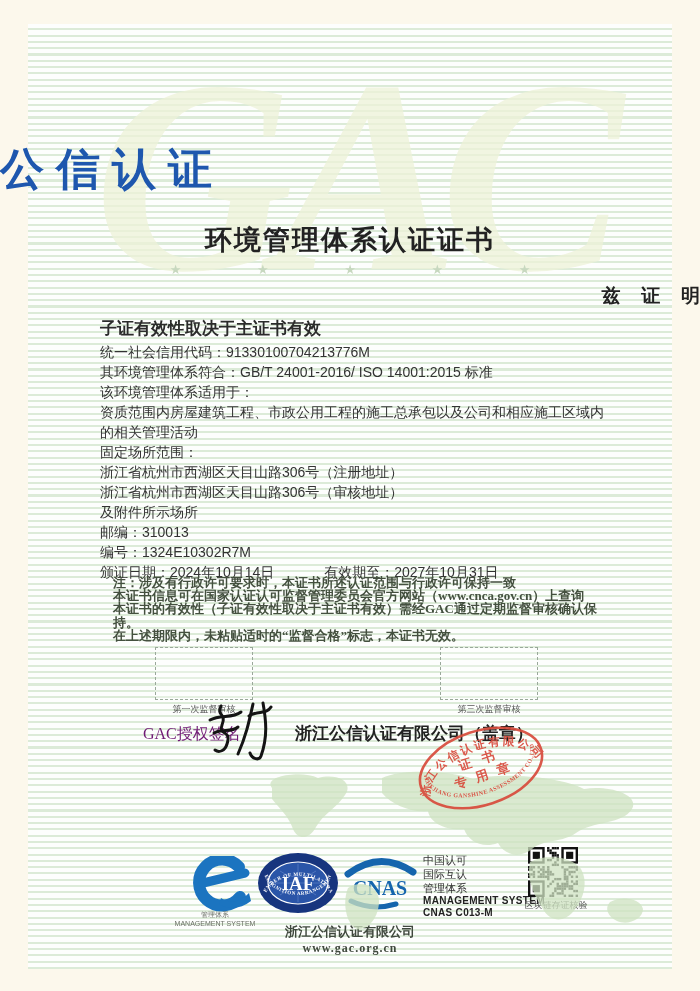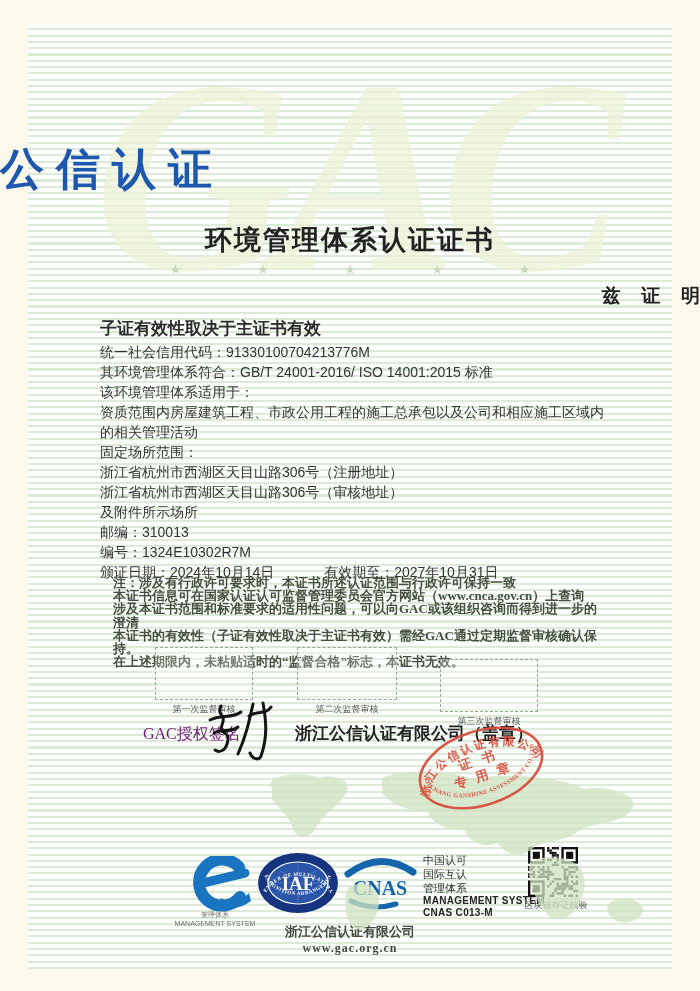--- a/index.html
+++ b/index.html
@@ -26,21 +26,21 @@
     font-family:"Liberation Serif",serif;font-weight:bold;font-size:19px;color:#222;word-spacing:16px;}
   .body-block{position:absolute;left:100px;top:316px;width:508px;color:#333;font-size:14px;line-height:20px;}
   .company{font-size:17px;font-weight:bold;line-height:26px;color:#2b2b2b;}
   .date-row span{display:inline-block;}
   .date-gap{margin-left:46px;}
   .notes{position:absolute;left:113px;top:576px;width:490px;font-family:"Liberation Serif",serif;
     font-weight:bold;font-size:13px;line-height:13.2px;color:#44503f;}
   .audit-slot{position:absolute;top:647px;text-align:center;}
   .audit-box{height:51px;border:1px dashed #9aa89a;background:rgba(255,255,255,.25);}
   .audit-caption{margin-top:3px;font-family:"Liberation Serif",serif;font-size:9px;color:#555;}
-  .slot1{left:155px;width:98px;} .slot2{left:297px;width:100px;} .slot3{left:440px;width:98px;margin-top:12px;}
+  .slot1{left:155px;width:98px;} .slot2{left:297px;width:100px;} .slot3{left:440px;width:98px;}
   .sig-label{position:absolute;left:143px;top:724px;font-family:"Liberation Serif",serif;
     font-size:16px;color:#701a75;}
   .sig-svg{position:absolute;left:205px;top:698px;}
   .seal-holder{position:absolute;left:295px;top:722px;font-family:"Liberation Serif",serif;
     font-weight:bold;font-size:17px;color:#222;}
   .seal{position:absolute;left:398px;top:706px;z-index:4;opacity:.92;}
   .map-svg{position:absolute;left:232px;top:768px;z-index:1;}
   .elogo{position:absolute;left:183px;top:856px;}
   .elogo-cap{position:absolute;left:150px;top:911px;width:130px;text-align:center;
     font-size:7px;color:#6b6f66;line-height:8.5px;}
@@ -85,32 +85,27 @@
       <div>编号：1324E10302R7M</div>
       <div class="date-row">
         <span>颁证日期：2024年10月14日</span>
         <span class="date-gap">有效期至：2027年10月31日</span>
       </div>
     </div>
 
     <div class="notes">
       <div>注：涉及有行政许可要求时，本证书所述认证范围与行政许可保持一致</div>
       <div>本证书信息可在国家认证认可监督管理委员会官方网站（www.cnca.gov.cn）上查询</div>
-      <div>涉及本证书范围和标准要求的适用性问题，可以向GAC或该组织咨询而得到进一步的澄清</div>
       <div>本证书的有效性（子证有效性取决于主证书有效）需经GAC通过定期监督审核确认保持。</div>
       <div>在上述期限内，未粘贴适时的“监督合格”标志，本证书无效。</div>
     </div>
 
     <div class="audit-slot slot1">
       <div class="audit-box"></div>
       <div class="audit-caption">第一次监督审核</div>
-    </div>
-    <div class="audit-slot slot2">
-      <div class="audit-box"></div>
-      <div class="audit-caption">第二次监督审核</div>
     </div>
     <div class="audit-slot slot3">
       <div class="audit-box"></div>
       <div class="audit-caption">第三次监督审核</div>
     </div>
 
     <div class="sig-label">GAC授权签名</div>
     <svg class="sig-svg" width="80" height="66" viewBox="0 0 80 66">
       <g fill="none" stroke="#141414" stroke-width="3" stroke-linecap="round">
         <path d="M16 8 C11 18 22 15 17 27 C13 38 27 31 22 46 C20 53 14 55 10 52"></path>

